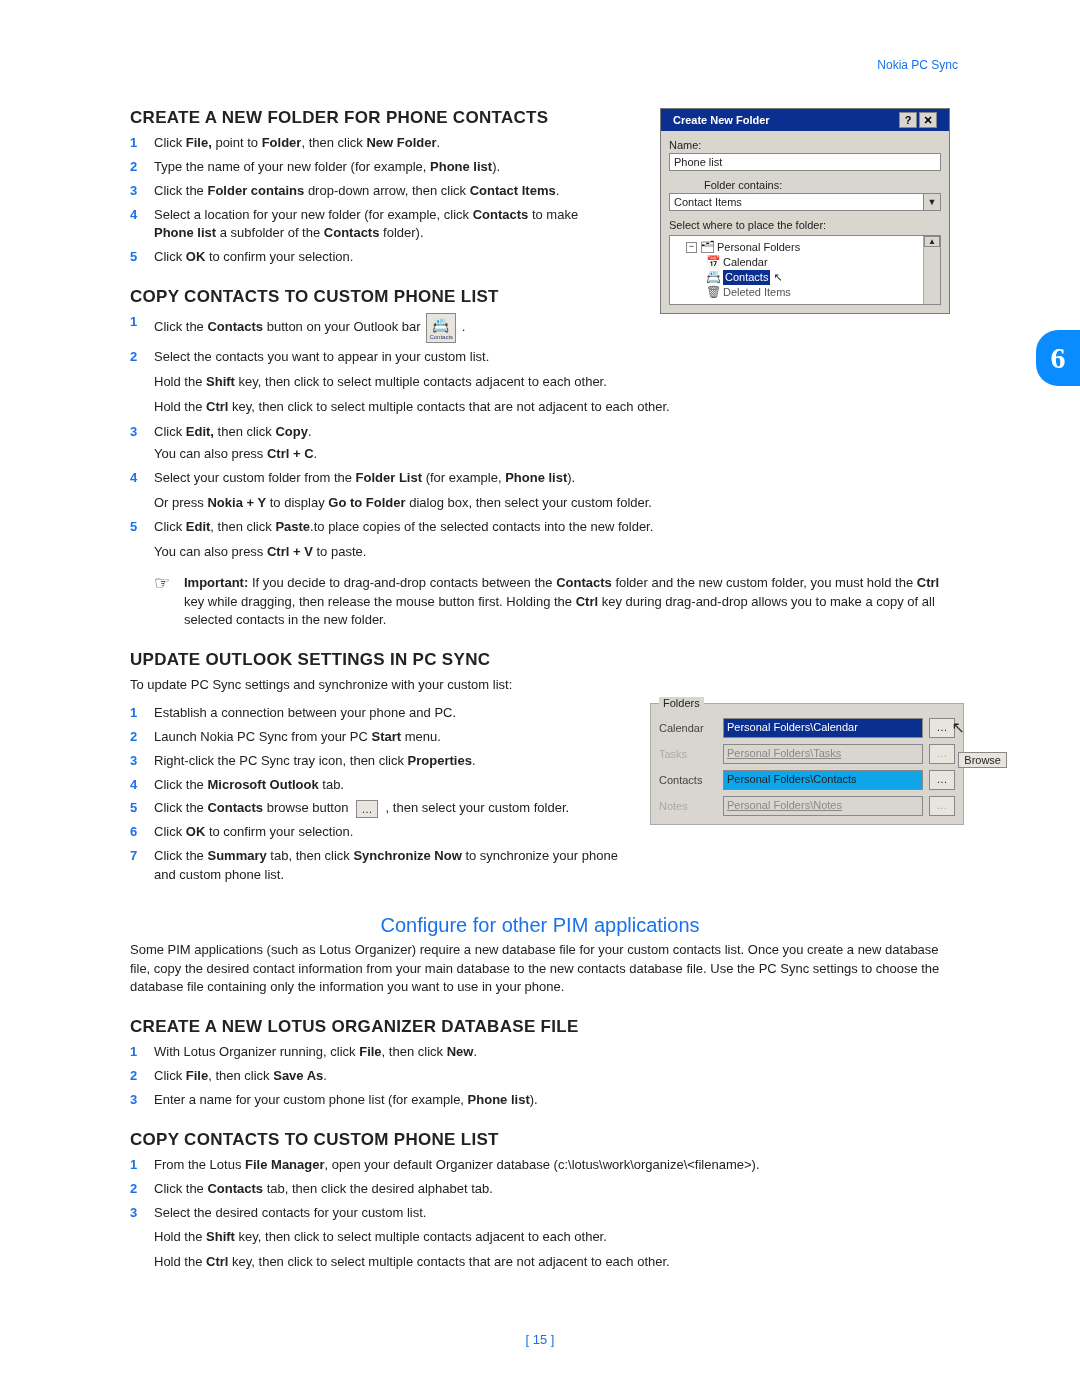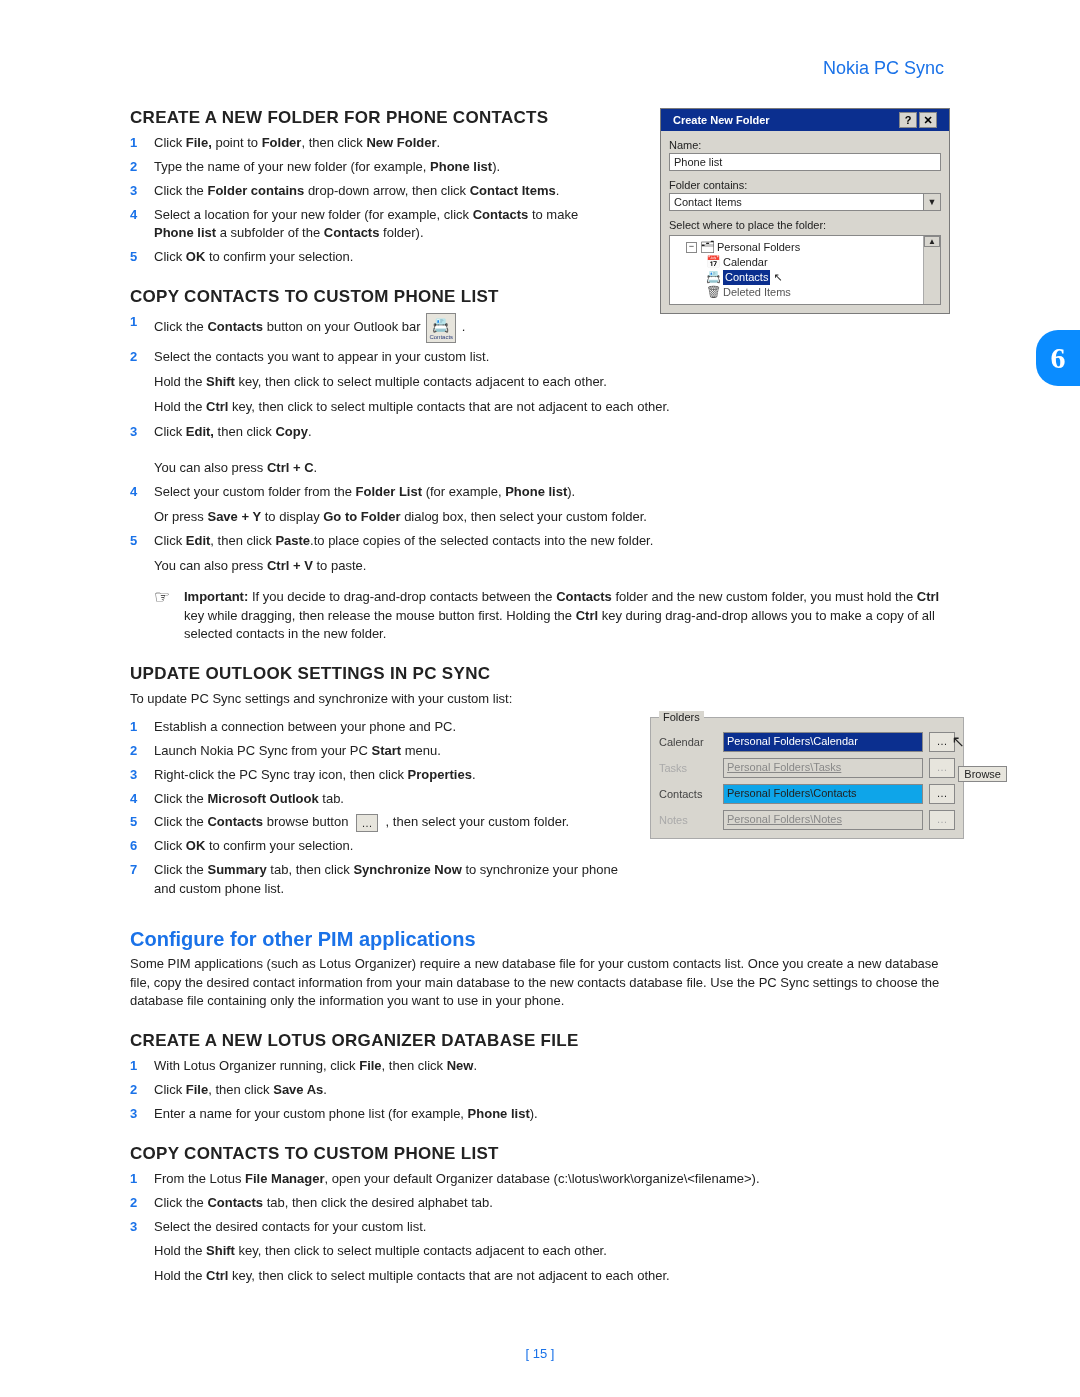--- a/index.html
+++ b/index.html
@@ -11,23 +11,23 @@
     width: 1080px;
   }
   .page {
     position: relative;
     padding: 58px 130px 40px 130px;
     width: 820px;
   }
   .hdr-right {
     position: absolute;
     top: 58px;
-    right: 136px;
+    right: 122px;
     color: #1a72e8;
-    font-size: 18px;
+    font-size: 12px;
   }
   .chapter-tab {
     position: absolute;
     right: 0;
     top: 330px;
     width: 44px;
     height: 56px;
     background: #0a8cff;
     color: #fff;
     font-size: 30px;
@@ -75,23 +75,24 @@
   }
   .hand-icon {
     font-size: 18px;
     line-height: 1;
     width: 20px;
     flex-shrink: 0;
   }
   .h2blue {
     color: #1a72e8;
     font-size: 20px;
-    font-weight: bold;
+    font-weight: normal;
     margin-top: 24px;
     margin-bottom: 4px;
+    text-align: center;
   }
   .intro { line-height: 1.45; margin-bottom: 4px; }
   .footer-page {
     text-align: center;
     color: #1a72e8;
     font-size: 13px;
     margin-top: 60px;
   }
 
   .left-col { width: 460px; }
@@ -220,21 +221,21 @@
     <div class="titlebar">
       <span class="t">Create New Folder</span>
       <span class="btn">?</span>
       <span class="btn">✕</span>
     </div>
     <div class="body">
       <label><span>Name:</span></label>
       <div class="field">
           <span>Phone list</span>
         </div>
-      <label style="margin-top:8px;"><span>Folder contains:</span></label>
+      <label style="margin-top:8px;margin-left:35px;"><span>Folder contains:</span></label>
       <div class="field sel">
         <span>Contact Items</span>
         <span class="arrow">▼</span>
       </div>
       <label style="margin-top:8px;"><span>Select where to place the folder:</span></label>
       <div class="tree">
         <div class="row lvl1">
             <span class="boxminus">−</span>
             <span class="ficon">🗂</span>
             <span>Personal Folders</span>
@@ -297,25 +298,25 @@
       <li>
         <span class="num">2</span>
         <span class="txt">Select the contacts you want to appear in your custom list.</span>
       </li>
     </ol>
   <div class="indent-block">Hold the <b>Shift</b> key, then click to select multiple contacts adjacent to each other.</div>
   <div class="indent-block" style="margin-top:0;">Hold the <b>Ctrl</b> key, then click to select multiple contacts that are not adjacent to each other.</div>
   <ol class="steps">
       <li>
         <span class="num">3</span>
-        <span class="txt">Click <b>Edit,</b> then click <b>Copy</b>.<div style="margin-top:18px;">You can also press <b>Ctrl + C</b>.</div></span>
+        <span class="txt">Click <b>Edit,</b> then click <b>Copy</b>.<div style="margin-top:4px;">You can also press <b>Ctrl + C</b>.</div></span>
       </li>
       <li>
         <span class="num">4</span>
-        <span class="txt">Select your custom folder from the <b>Folder List</b> (for example, <b>Phone list</b>).<div style="margin-top:6px;">Or press <b>Save + Y</b> to display <b>Go to Folder</b> dialog box, then select your custom folder.</div></span>
+        <span class="txt">Select your custom folder from the <b>Folder List</b> (for example, <b>Phone list</b>).<div style="margin-top:6px;">Or press <b>Nokia + Y</b> to display <b>Go to Folder</b> dialog box, then select your custom folder.</div></span>
       </li>
       <li>
         <span class="num">5</span>
         <span class="txt">Click <b>Edit</b>, then click <b>Paste</b>.to place copies of the selected contacts into the new folder.<div style="margin-top:6px;">You can also press <b>Ctrl + V</b> to paste.</div></span>
       </li>
     </ol>
   <div class="important-row">
     <span class="hand-icon">☞</span>
     <div><b>Important:</b> If you decide to drag-and-drop contacts between the <b>Contacts</b> folder and the new custom folder, you must hold the <b>Ctrl</b> key while dragging, then release the mouse button first. Holding the <b>Ctrl</b> key during drag-and-drop allows you to make a copy of all selected contacts in the new folder.</div>
   </div>

